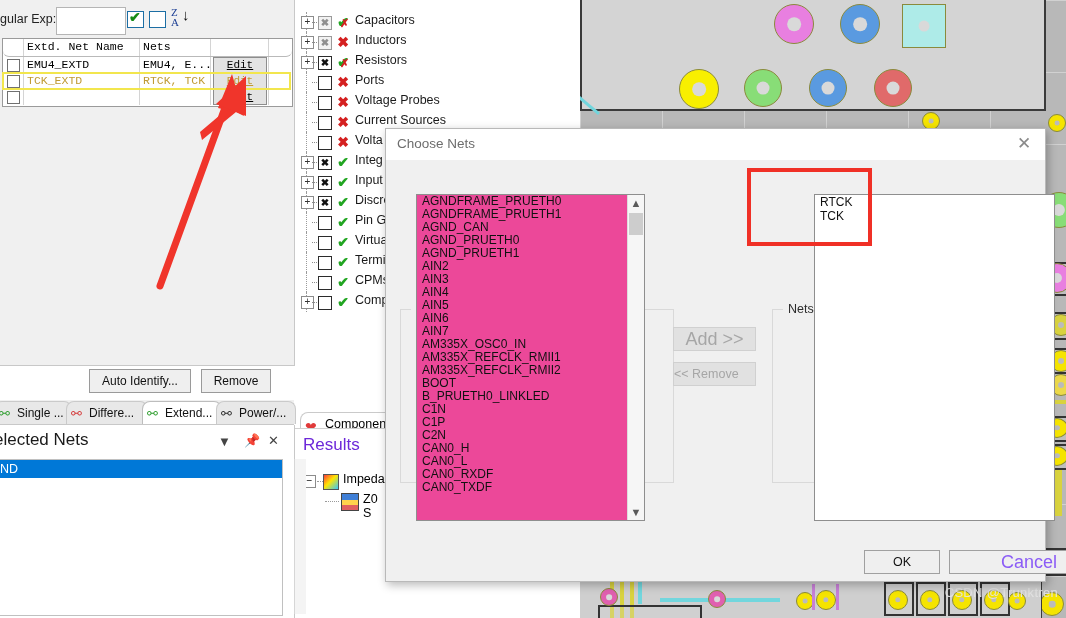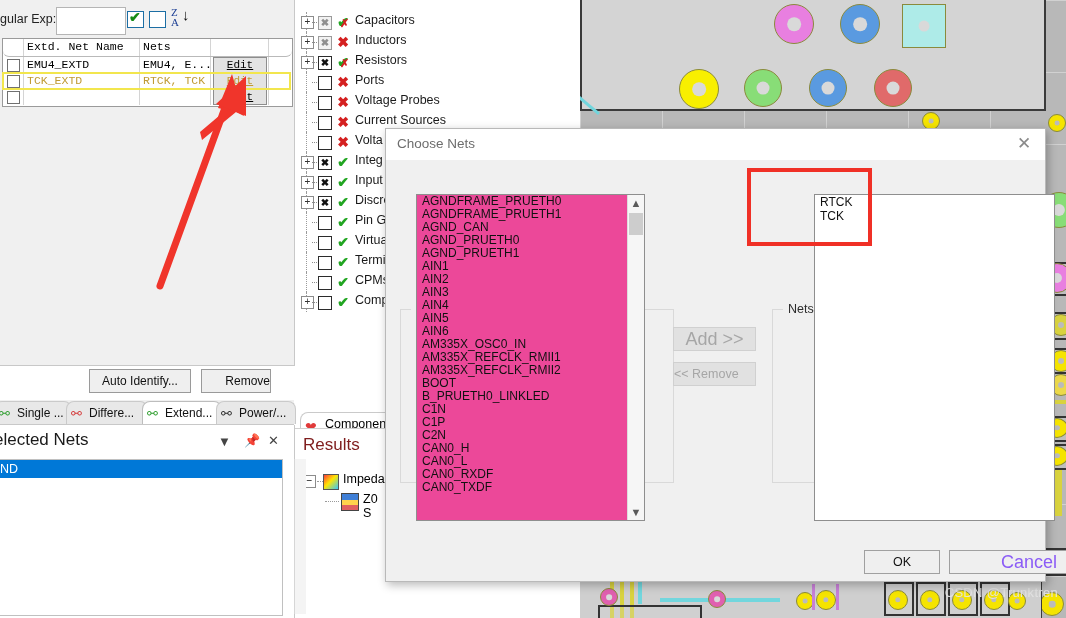--- a/index.html
+++ b/index.html
@@ -71,21 +71,21 @@
     font-family:"Liberation Mono",monospace;font-size:11px;line-height:14px;
     text-decoration:underline;}
   .vline{position:absolute;top:0;width:1px;height:100%;background:#d4d4d4;}
   #row-highlight{position:absolute;left:2px;top:72px;width:289px;height:18px;
     border:2px solid #f2e64d;box-sizing:border-box;pointer-events:none;}
 
   #btn-auto-identify{position:absolute;left:89px;top:369px;width:100px;height:22px;
     background:#efefef;border:1px solid #9a9a9a;font-size:12px;text-align:center;
     line-height:22px;color:#111;}
   #btn-remove{position:absolute;left:201px;top:369px;width:68px;height:22px;
-    background:#efefef;border:1px solid #9a9a9a;font-size:12px;text-align:right;
+    background:#efefef;border:1px solid #9a9a9a;font-size:12px;text-align:center;
     line-height:22px;color:#111;}
 
   #left-tabs{position:absolute;left:0;top:400px;width:294px;height:24px;background:#f0f0f0;
     border-bottom:1px solid #c8c8c8;}
   .ltab{position:absolute;top:1px;height:23px;line-height:23px;font-size:12px;
     color:#111;background:#e8e8e8;border:1px solid #cacaca;border-bottom:none;
     border-radius:8px 8px 0 0;padding-left:22px;padding-right:6px;box-sizing:border-box;}
   .ltab.active{background:#fff;border-color:#bdbdbd;}
   .ltab .ico{position:absolute;left:4px;top:4px;width:15px;height:15px;}
 
@@ -122,21 +122,21 @@
   .tnode .mark.red{color:#d42020;}
   .tnode .mark.green{color:#21a521;}
   .tnode .mark.mixed{color:#21a521;}
   .tnode .mark.mixed:after{content:"\2717";position:absolute;left:5px;top:1px;
     font-size:11px;color:#d42020;}
   .tnode .lbl{position:absolute;left:60px;top:1px;}
 
   
   #results-panel{left:295px;top:428px;width:285px;height:190px;background:#fff;
     border-top:1px solid #d0d0d0;}
-  #results-title{position:absolute;left:8px;top:6px;font-size:17px;color:#7f1d1d;}
+  #results-title{position:absolute;left:8px;top:6px;font-size:17px;color:#6d28d9;}
   #res-node1{position:absolute;left:8px;top:42px;height:20px;font-size:12.5px;}
   #res-node1 .exp{position:absolute;left:0;top:4px;width:11px;height:11px;
     border:1px solid #8c8c8c;background:#fff;font-size:10px;line-height:9px;text-align:center;}
   #res-node1 .ico{position:absolute;left:20px;top:3px;width:14px;height:14px;
     border:1px solid #555;background:linear-gradient(135deg,#ff3b3b,#ffe600 45%,#36c7ff);}
   #res-node1 .lbl{position:absolute;left:40px;top:1px;}
   #res-node2{position:absolute;left:30px;top:62px;height:20px;font-size:12.5px;}
   #res-node2 .dots{position:absolute;left:0;top:10px;width:14px;border-top:1px dotted #9a9a9a;}
   #res-node2 .ico{position:absolute;left:16px;top:2px;width:16px;height:16px;
     border:1px solid #444;background:linear-gradient(180deg,#3f7fd6 0 40%,#ffd34d 40% 70%,#e06060 70%);}
@@ -492,26 +492,26 @@
   </div>
 </div>
 
 <div class="abs" id="list-available">
   <div id="avail-items">
       <div class="ai">AGNDFRAME_PRUETH0</div>
       <div class="ai">AGNDFRAME_PRUETH1</div>
       <div class="ai">AGND_CAN</div>
       <div class="ai">AGND_PRUETH0</div>
       <div class="ai">AGND_PRUETH1</div>
-      <div class="ai">AIN1</div>
       <div class="ai">AIN2</div>
       <div class="ai">AIN3</div>
       <div class="ai">AIN4</div>
       <div class="ai">AIN5</div>
       <div class="ai">AIN6</div>
+      <div class="ai">AIN7</div>
       <div class="ai">AM335X_OSC0_IN</div>
       <div class="ai">AM335X_REFCLK_RMII1</div>
       <div class="ai">AM335X_REFCLK_RMII2</div>
       <div class="ai">BOOT</div>
       <div class="ai">B_PRUETH0_LINKLED</div>
       <div class="ai">C1N</div>
       <div class="ai">C1P</div>
       <div class="ai">C2N</div>
       <div class="ai">CAN0_H</div>
       <div class="ai">CAN0_L</div>

